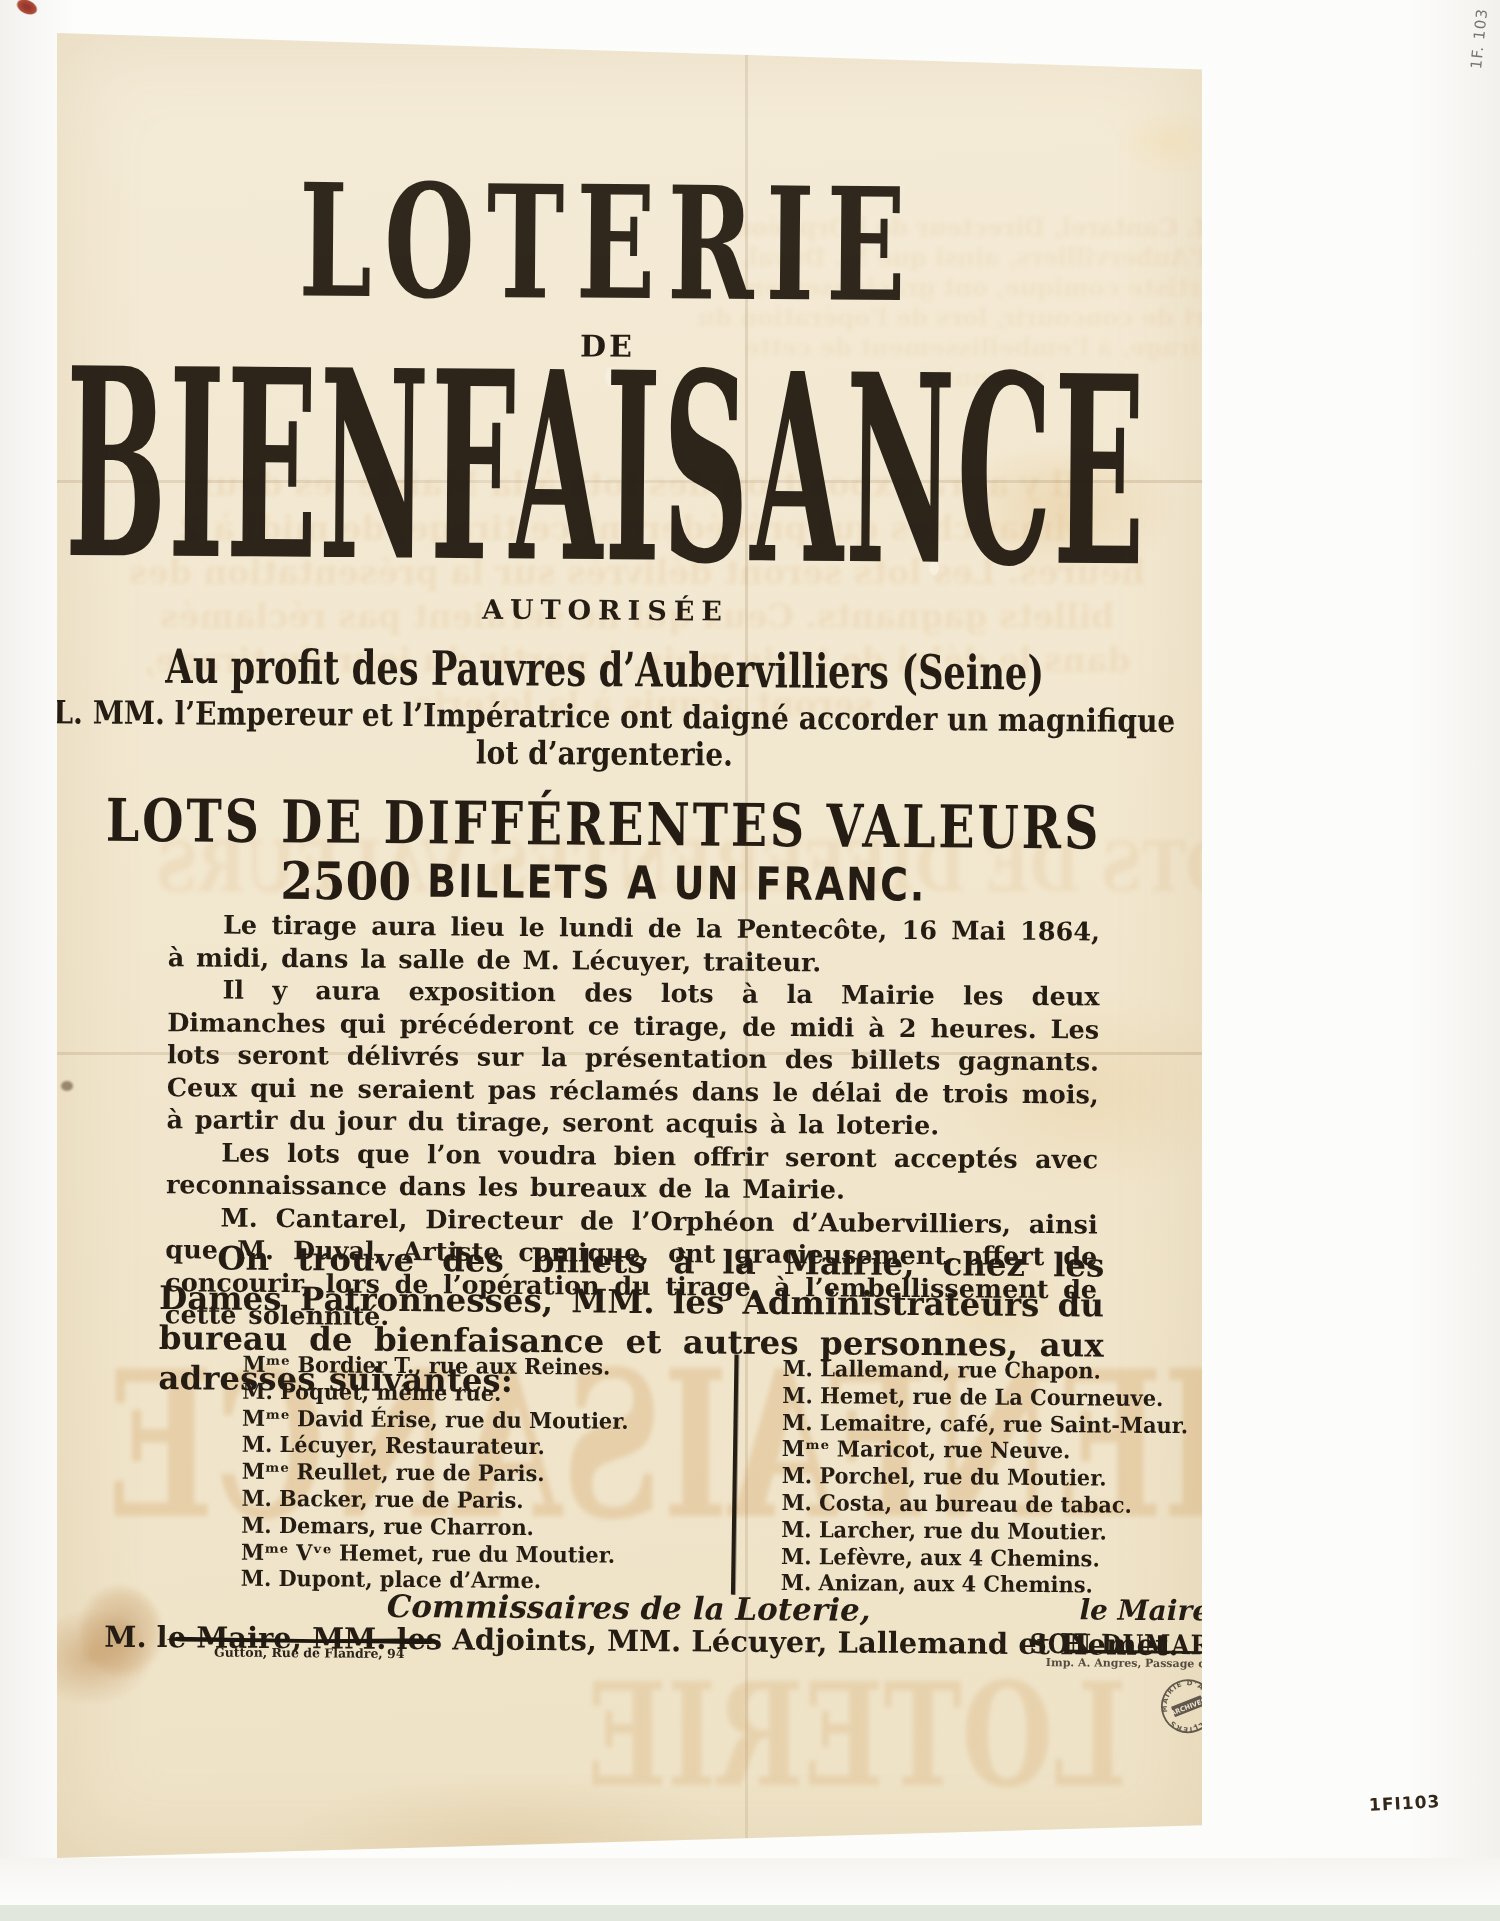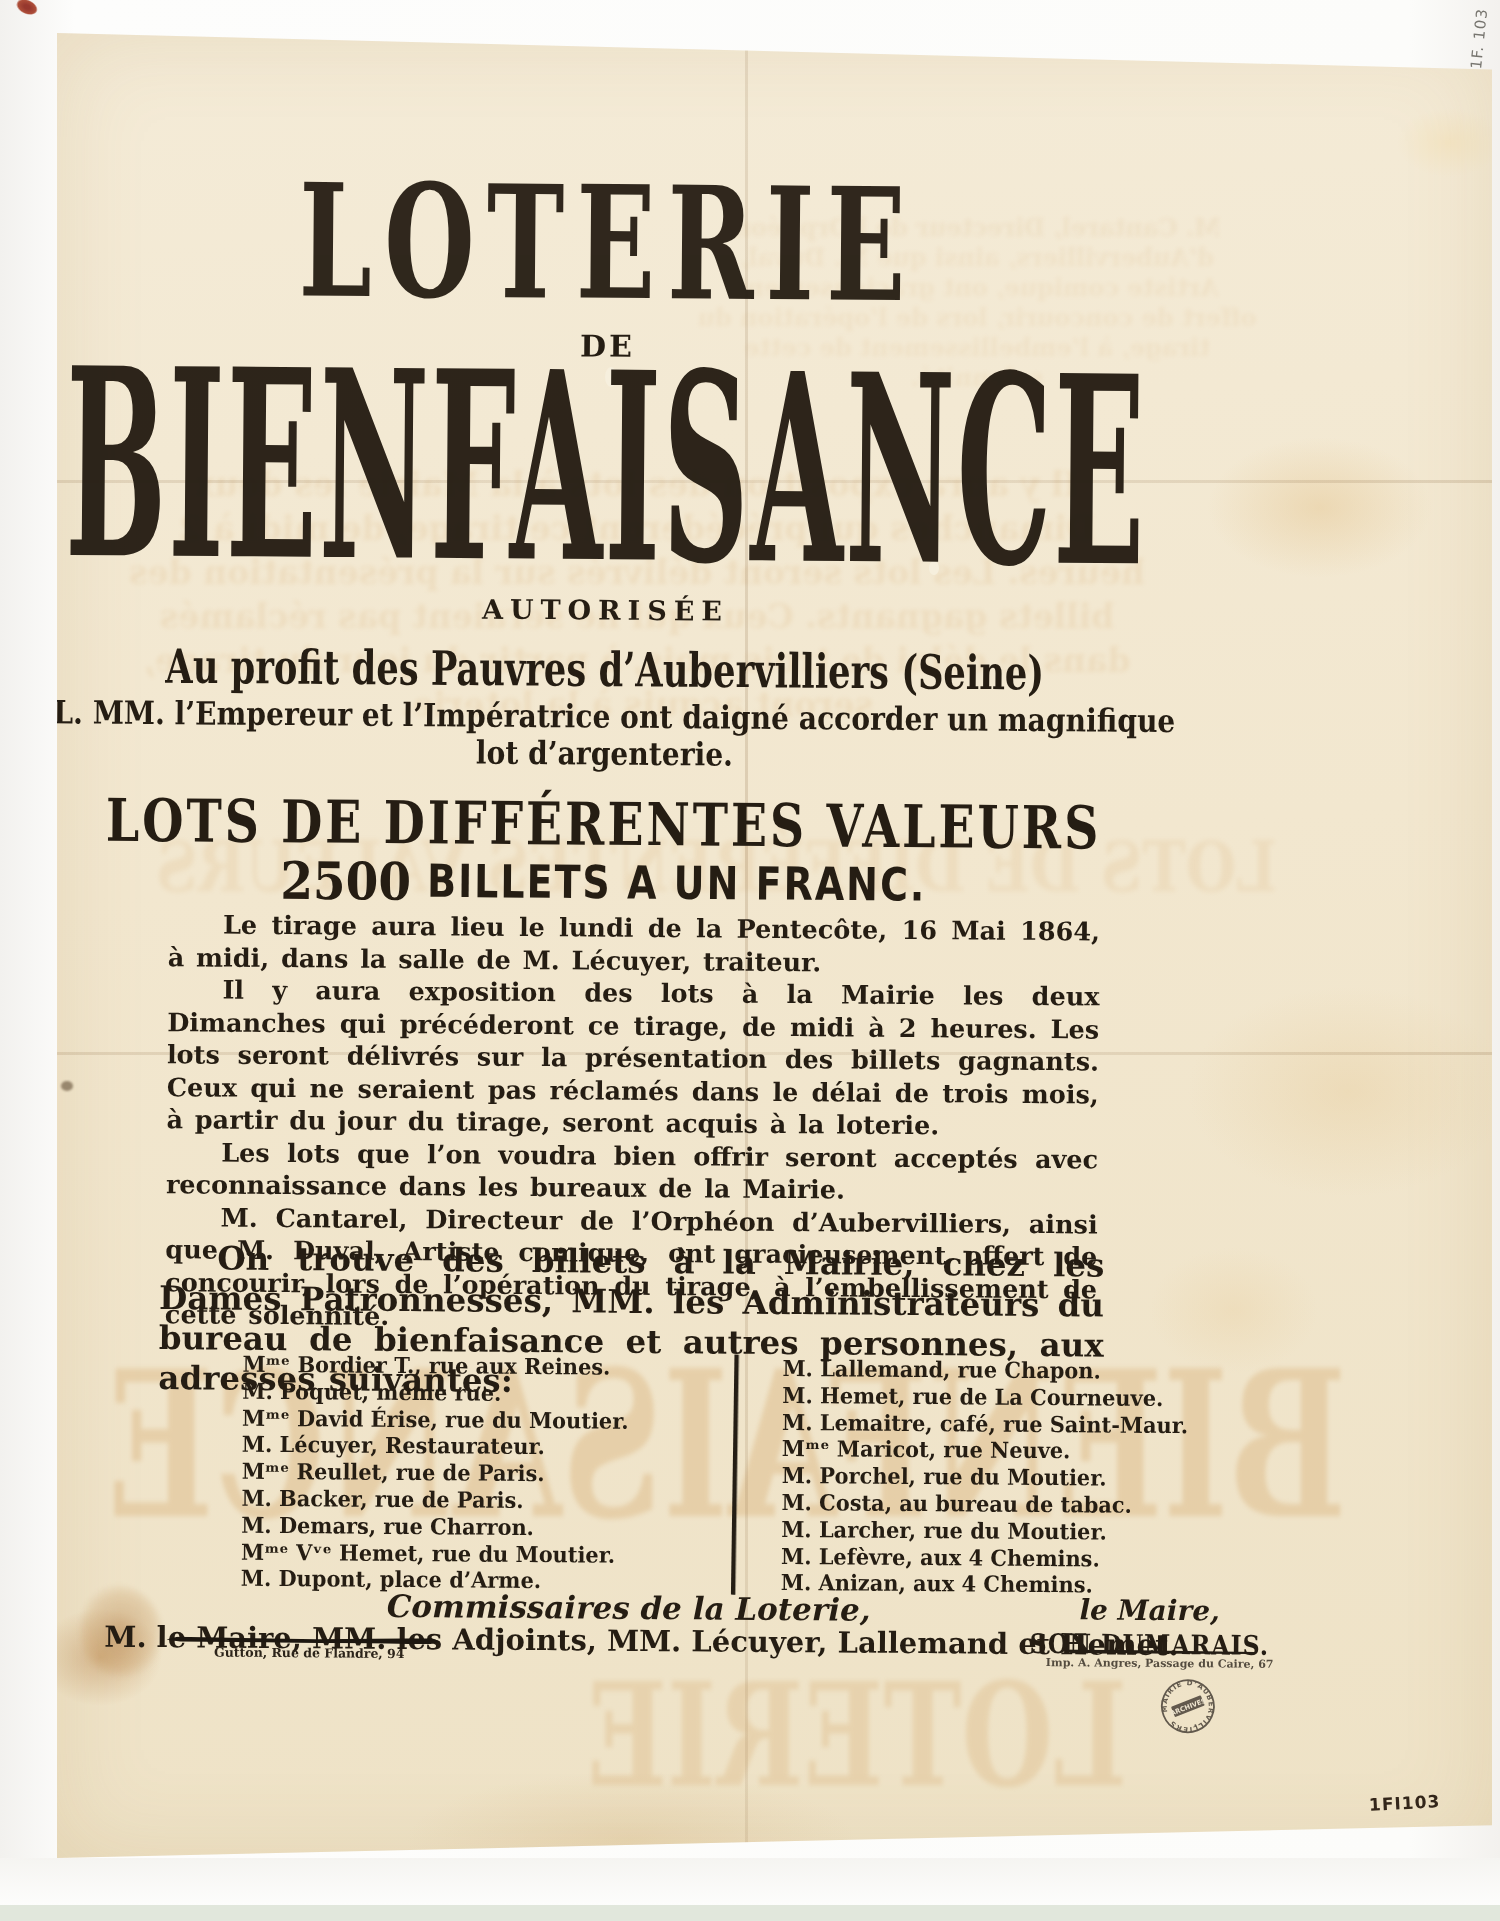--- a/index.html
+++ b/index.html
@@ -15,21 +15,21 @@
   .red-speck{position:absolute;left:16px;top:0;width:22px;height:14px;border-radius:45% 55% 60% 40%;
     background:radial-gradient(#8c2318 20%, #a53b24 60%, transparent 75%);opacity:.9;transform:rotate(25deg);}
   .hw{font-family:"DejaVu Sans", sans-serif;}
   .hw-top{position:absolute;left:1467px;top:68px;transform:rotate(-84deg);transform-origin:0 0;
     font-size:15px;letter-spacing:1px;color:#77756f;white-space:nowrap;}
   .hw-bottom{position:absolute;left:1369px;top:1793px;font-size:17px;font-weight:bold;
     color:#33261a;transform:rotate(-3deg);letter-spacing:1px;}
 
   
   .poster{
-    position:absolute;left:57px;top:33px;width:1435px;height:1825px;
+    position:absolute;left:57px;top:33px;width:1145px;height:1825px;
     background-image:
       radial-gradient(160px 100px at 88% 26%, rgba(228,196,142,.45), transparent 70%),
       radial-gradient(230px 150px at 90% 58%, rgba(230,202,152,.38), transparent 70%),
       radial-gradient(120px 90px at 82% 70%, rgba(233,206,158,.33), transparent 70%),
       radial-gradient(95px 75px at 3% 89%, rgba(180,122,60,.42), transparent 65%),
       radial-gradient(70px 46px at 97% 6%, rgba(244,228,192,.8), transparent 75%),
       radial-gradient(300px 90px at 40% 99%, rgba(210,176,120,.25), transparent 75%),
       linear-gradient(176deg,#f4ebd7 0%,#f2e7cf 45%,#eee2c6 100%);
     box-shadow:0 3px 8px rgba(60,45,25,.25), inset 0 0 90px rgba(168,128,66,.16);
     clip-path:polygon(0 0, 100% 2%, 100% 98.2%, 0 100%);

